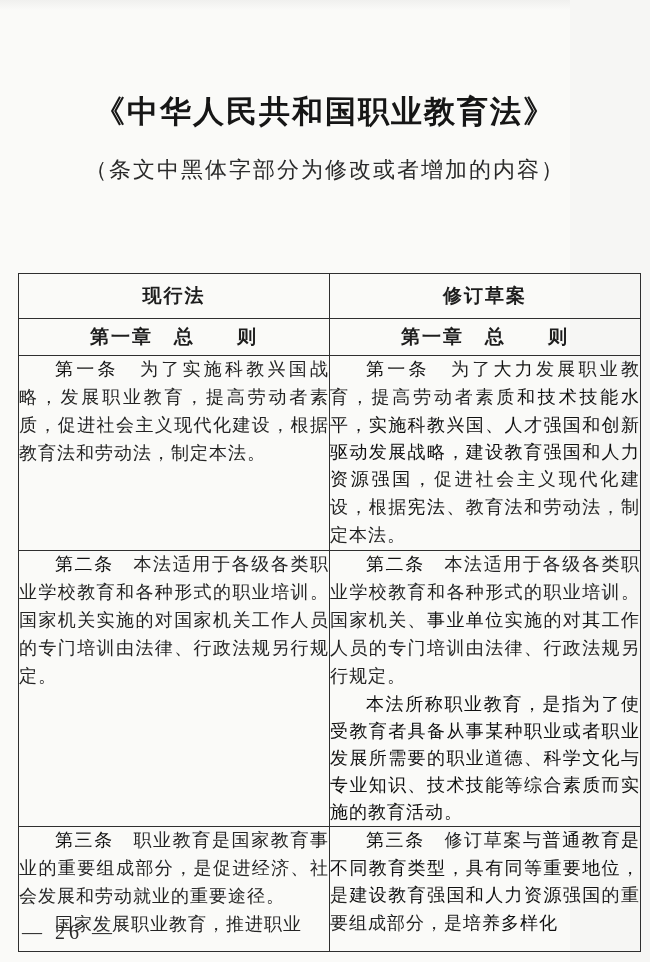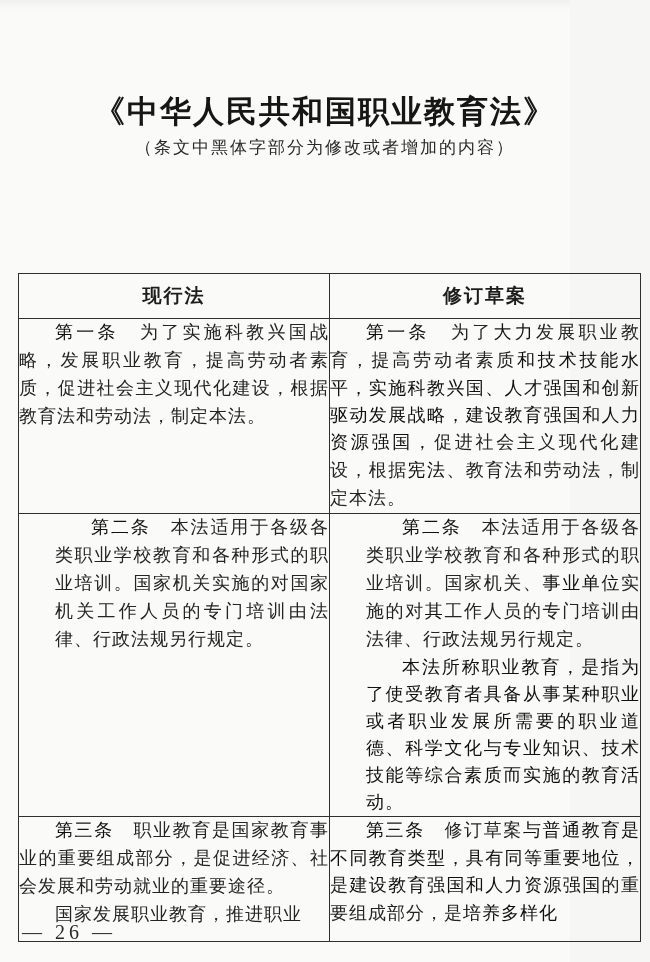--- a/index.html
+++ b/index.html
@@ -18,22 +18,22 @@
   .title-block{
     position:absolute; top:88px; left:0; width:650px;
     text-align:center;
   }
   .title-line{
     font-size:31px; font-weight:700;
     letter-spacing:2px; line-height:48px;
     color:#161616;
   }
   .subtitle{
-    margin-top:0;
-    font-size:17px; letter-spacing:2px;
+    margin-top:19px;
+    font-size:22px; letter-spacing:2px;
     color:#2a2a2a;
   }
   table.cmp{
     position:absolute; top:229px; left:18px;
     width:623px;
     border-collapse:collapse;
     table-layout:fixed;
     margin-top:44px;
   }
   table.cmp col{width:50%;}
@@ -56,21 +56,21 @@
     letter-spacing:2px;
     font-family:"Liberation Sans", sans-serif;
     text-align:center; vertical-align:middle;
     color:#1d1d1d;
   }
   td.article-cell{
     vertical-align:top;
     padding:6px 10px 4px 10px;
   }
   tr.row-0 td.article-cell{height:182px;}
-  tr.row-1 td.article-cell{height:254px;padding-left:36px;}
+  tr.row-1 td.article-cell{height:254px;}
   tr.row-2 td.article-cell{height:124px;}
   td.article-cell p{
     margin:0;
     text-indent:2em;
     font-size:18px;
     line-height:27px;
     letter-spacing:1px;
     text-align:justify;
     color:#242424;
   }
@@ -102,20 +102,24 @@
         <col>
         <col>
       </colgroup>
     <thead>
       <tr>
         <th class="col-head">现行法</th>
         <th class="col-head">修订草案</th>
       </tr>
     </thead>
     <tbody>
+      <tr>
+        <td class="chapter-cell">第一章　总　　则</td>
+        <td class="chapter-cell">第一章　总　　则</td>
+      </tr>
 
     <tr class="row-0">
           <td class="article-cell">
             <p><span class="seg bold">第一条</span><span class="seg">　为了实施科教兴国战略，发展职业教育，提高劳动者素质，促进社会主义现代化建设，根据教育法和劳动法，制定本法。</span></p>
           </td>
           <td class="article-cell">
             <p><span class="seg bold">第一条</span><span class="seg">　为了</span><span class="seg bold">大力</span><span class="seg">发展职业教育，提高劳动者素质</span><span class="seg bold">和技术技能水平，实施科教兴国、人才强国和创新驱动发展战略，建设教育强国和人力资源强国，</span><span class="seg">促进社会主义现代化建设，根据</span><span class="seg bold">宪法</span><span class="seg">、教育法和劳动法，制定本法。</span></p>
           </td>
         </tr>
         <tr class="row-1">

